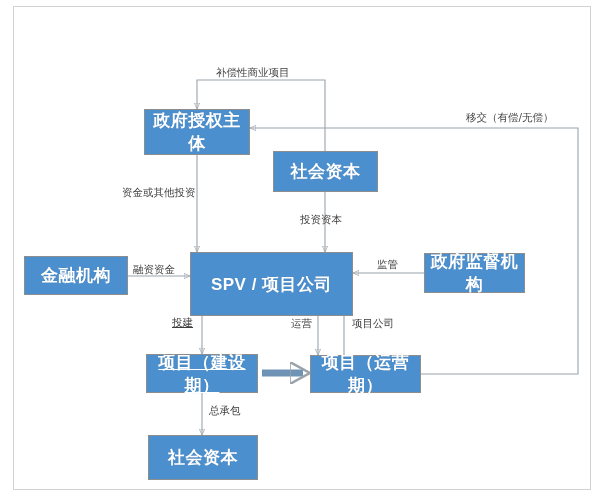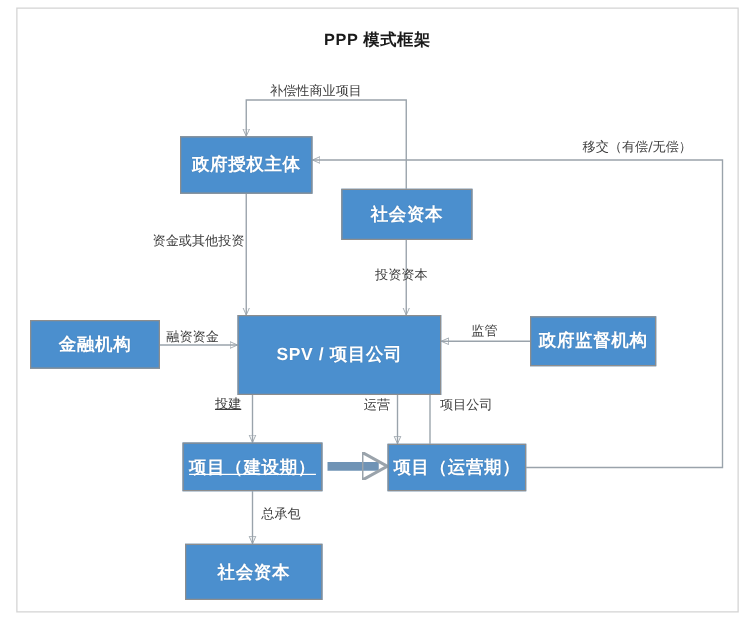--- a/index.html
+++ b/index.html
@@ -35,21 +35,21 @@
     font-weight: bold;
     color: #1a1a1a;
     letter-spacing: 0.5px;
   }
   .node {
     position: absolute;
     box-sizing: border-box;
     background: #4b8fce;
     border: 1px solid #8d8d8d;
     color: #ffffff;
-    font-size: 14px;
+    font-size: 17px;
     font-weight: bold;
     display: flex;
     align-items: center;
     justify-content: center;
     text-align: center;
     letter-spacing: 0.5px;
     text-shadow: 0 0 1px rgba(0,0,0,0.18);
   }
   .edge-label {
     position: absolute;
@@ -76,21 +76,20 @@
     stroke-width: 7;
   }
 </style>
 </head>
 <body>
 
 <div id="canvas">
 
   <div id="outer-frame"></div>
 
-  <div id="diagram-title">PPP 模式框架</div>
 
   <svg id="wires" viewBox="0 0 604 500">
     <defs>
       <marker id="ah" viewBox="0 0 10 10" refX="9" refY="5" markerWidth="6" markerHeight="6" orient="auto-start-reverse">
         <path d="M 0 1 L 9 5 L 0 9 z" fill="#9aa3ab" stroke="none"></path>
       </marker>
       <marker id="ah-thick" viewBox="0 0 10 10" refX="6" refY="5" markerWidth="3.2" markerHeight="3.2" orient="auto-start-reverse">
         <path d="M 0 0 L 9 5 L 0 10 z" fill="#6f93b5" stroke="none"></path>
       </marker>
     </defs>

